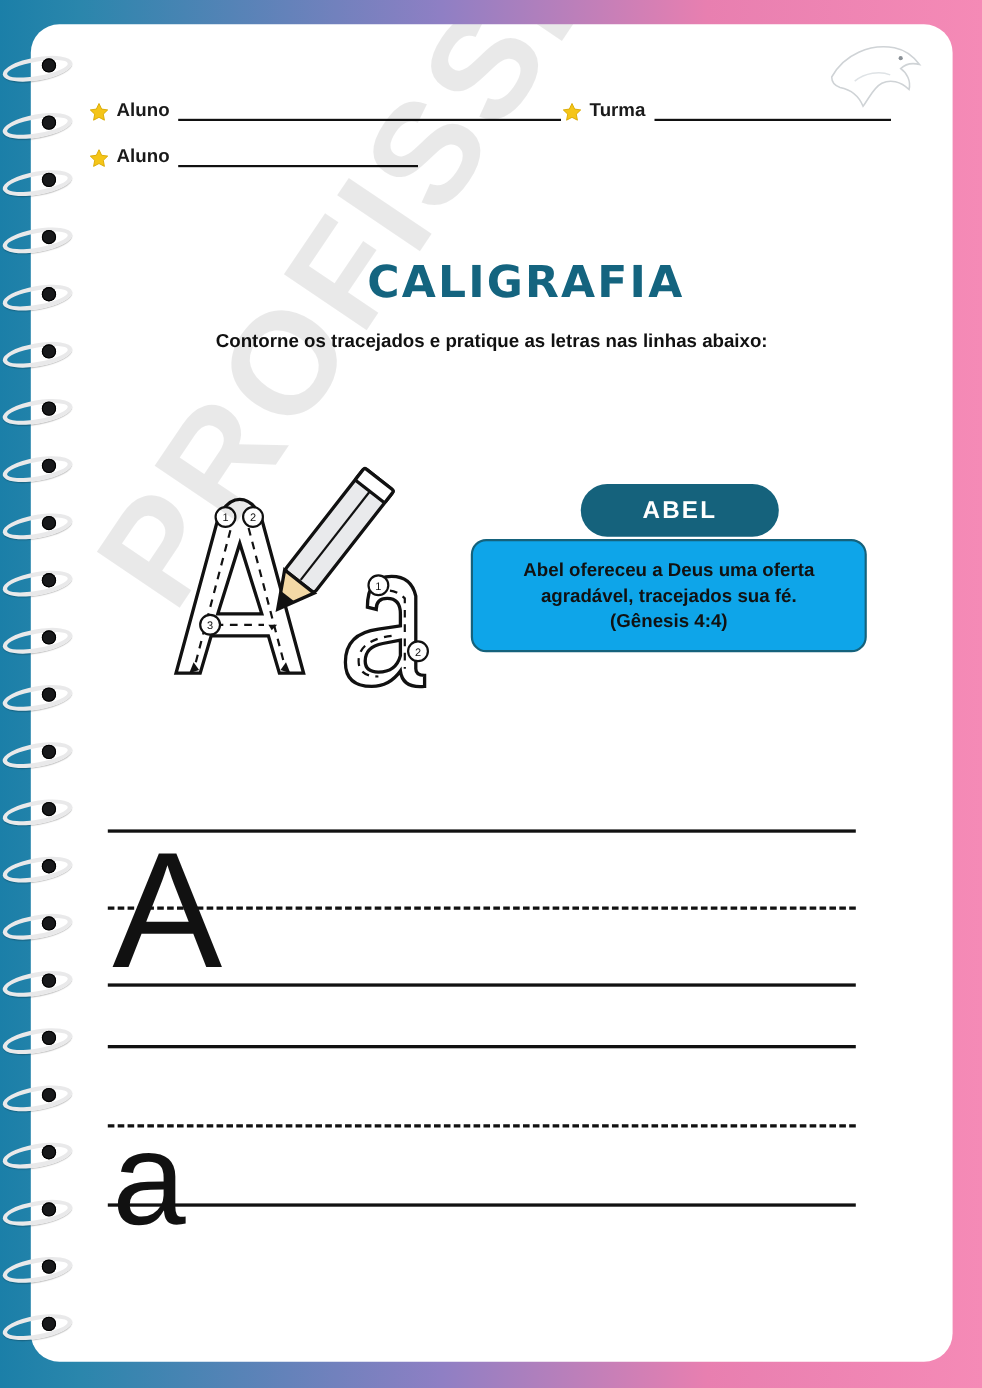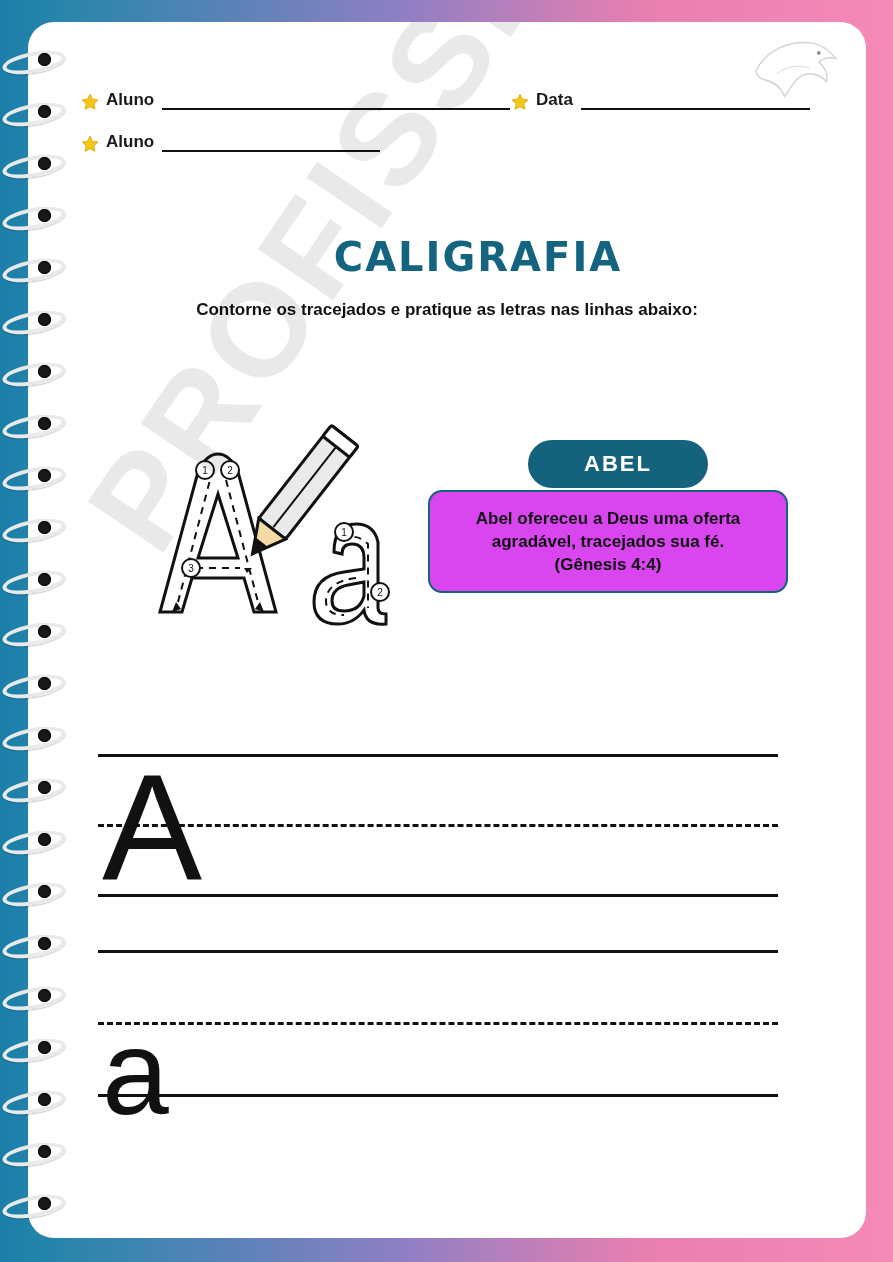--- a/index.html
+++ b/index.html
@@ -191,21 +191,21 @@
 
   
   .verse-box {
     position: absolute;
     left: 400px;
     top: 468px;
     width: 360px;
     min-height: 100px;
     border: 2px solid #15627c;
     border-radius: 14px;
-    background: #d946ef;
+    background: #0ea5e9;
     padding: 16px 14px 14px 14px;
     box-sizing: border-box;
     text-align: center;
     font-size: 17px;
     font-weight: bold;
     color: #111;
     line-height: 1.35;
   }
 
   
@@ -277,21 +277,21 @@
             </span>
             <span class="field-label">Aluno</span>
             <span class="field-line"></span>
           </div>
           <div class="field right">
             <span class="star">
               <svg viewBox="0 0 24 24" width="20" height="20">
                 <path d="M12 2.5l2.9 6.1 6.6.9-4.8 4.6 1.2 6.6L12 17.6 6.1 20.7l1.2-6.6L2.5 9.5l6.6-.9z" fill="#f5c518" stroke="#d9a800" stroke-width="1"></path>
               </svg>
             </span>
-            <span class="field-label">Data</span>
+            <span class="field-label">Turma</span>
             <span class="field-line"></span>
           </div>
         </div>
 
         <div class="field-row">
           <div class="field right">
             <span class="star">
               <svg viewBox="0 0 24 24" width="20" height="20">
                 <path d="M12 2.5l2.9 6.1 6.6.9-4.8 4.6 1.2 6.6L12 17.6 6.1 20.7l1.2-6.6L2.5 9.5l6.6-.9z" fill="#f5c518" stroke="#d9a800" stroke-width="1"></path>
               </svg>

